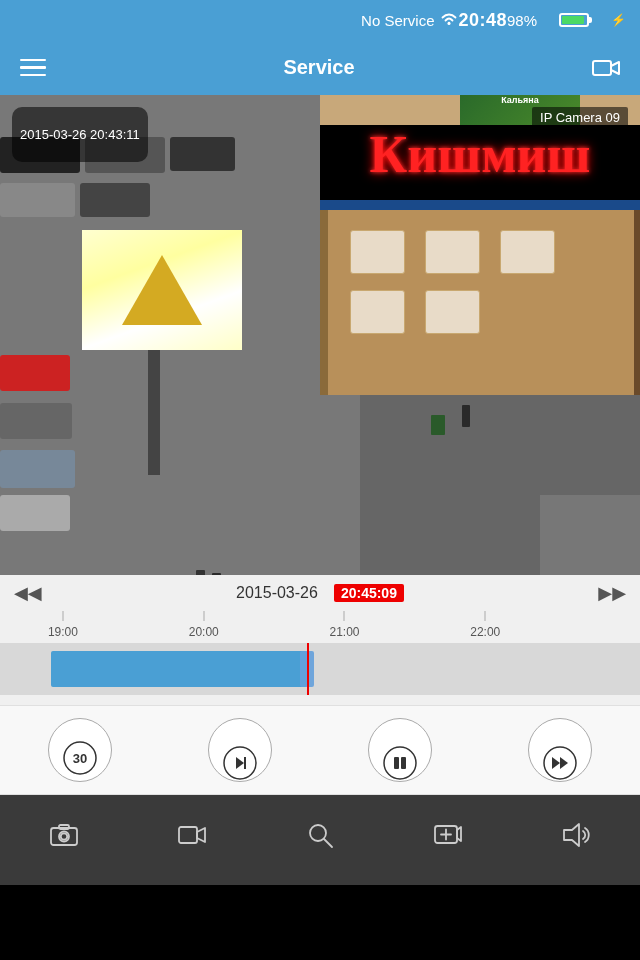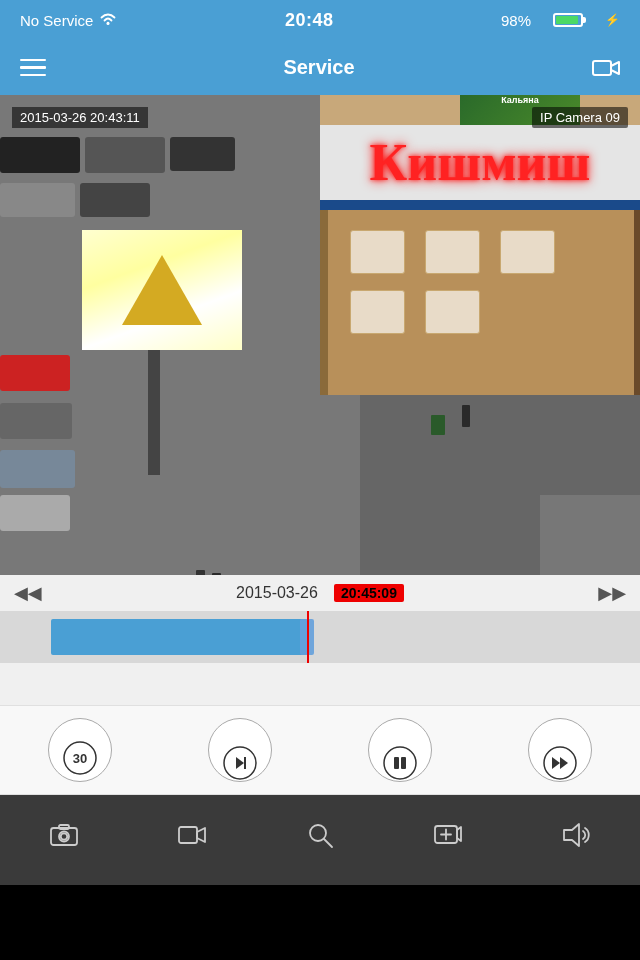--- a/index.html
+++ b/index.html
@@ -5,22 +5,22 @@
     * { margin: 0; padding: 0; box-sizing: border-box; }
     body { width: 640px; height: 960px; font-family: -apple-system, 'Helvetica Neue', Arial, sans-serif; overflow: hidden; background: #000; }
 
     
     #status-bar {
       width: 640px;
       height: 40px;
       background: #4a9fd4;
       display: flex;
       align-items: center;
-      justify-content: space-between;
-      padding: 0 20px;
+      justify-content: flex-end;
+      padding: 0 14px;
       color: white;
       font-size: 15px;
       font-weight: 500;
     }
     .status-left { display: flex; align-items: center; gap: 6px; }
     .status-center { font-size: 18px; font-weight: 700; letter-spacing: 0.5px; }
     .status-right { display: flex; align-items: center; gap: 22px; font-size: 15px; }
     .wifi-icon { font-size: 14px; }
     .battery-container { display: flex; align-items: center; gap: 3px; }
     .battery-bar {
@@ -73,21 +73,21 @@
     
     .parking-lot {
       position: absolute; top: 0; left: 0; width: 360px; height: 480px;
       background: #787878;
     }
 
     
     .video-label-tl {
       position: absolute; top: 12px; left: 12px;
       background: rgba(0,0,0,0.55); color: white;
-      font-size: 13px; padding: 3px 8px; border-radius: 0;
+      font-size: 13px; padding: 20px 8px; border-radius: 10px;
     }
     .video-label-tr {
       position: absolute; top: 12px; right: 12px;
       background: rgba(0,0,0,0.55); color: white;
       font-size: 13px; padding: 3px 8px; border-radius: 2px;
     }
 
     
     #timeline-area {
       width: 640px;
@@ -105,21 +105,21 @@
     .timeline-nav-left {
       position: absolute; left: 14px;
       font-size: 18px; color: #555; cursor: pointer;
     }
     .timeline-nav-right {
       position: absolute; right: 14px;
       font-size: 18px; color: #555; cursor: pointer;
     }
     .timeline-date { font-size: 16px; color: #333; font-weight: 400; }
     .timeline-time-current {
-      background: #e00; color: #000000;
+      background: #e00; color: #ffffff;
       font-size: 14px; font-weight: 600;
       padding: 1px 7px; border-radius: 2px; margin-left: 16px;
     }
 
     .timeline-ticks {
       height: 32px;
       display: flex; align-items: center;
       padding: 0 14px;
       position: relative;
       background: #f0f0f0;
@@ -253,21 +253,21 @@
     <div class="sky"></div>
 
     <div class="parking-lot"></div>
 
     <div class="building">
 
       <div style="position:absolute;top:0;right:60px;width:120px;height:32px;background:linear-gradient(135deg,#2a6a2a,#4a8a2a);display:flex;align-items:flex-start;justify-content:center;">
         <span style="font-size:9px;color:white;font-weight:bold;">Кальяна</span>
       </div>
 
-      <div style="position:absolute;top:30px;left:0;right:0;height:75px;background:#e5e5e5;display:flex;align-items:center;justify-content:center;">
+      <div style="position:absolute;top:30px;left:0;right:0;height:75px;background:#000000;display:flex;justify-content:center;">
         <span style="font-size:52px;font-weight:900;color:#ff2222;font-family:Georgia,serif;text-shadow:0 0 12px #ff0000,0 0 4px #ff4444;">Кишмиш</span>
       </div>
 
       <div style="position:absolute;top:105px;left:0;right:0;height:10px;background:#1a4a8a;"></div>
 
       <div style="position:absolute;top:115px;left:0;right:0;bottom:0;background:#b8905a;">
 
         <div style="position:absolute;top:20px;left:30px;width:55px;height:44px;background:#e8dbc8;border:1px solid #c8a870;border-radius:3px;"></div>
         <div style="position:absolute;top:20px;left:105px;width:55px;height:44px;background:#e8dbc8;border:1px solid #c8a870;border-radius:3px;"></div>
         <div style="position:absolute;top:20px;left:180px;width:55px;height:44px;background:#e8dbc8;border:1px solid #c8a870;border-radius:3px;"></div>
@@ -319,20 +319,36 @@
 
 <div id="timeline-area">
 
   <div class="timeline-header">
     <span class="timeline-nav-left">◀◀</span>
     <span class="timeline-date">2015-03-26</span>
     <span class="timeline-time-current">20:45:09</span>
     <span class="timeline-nav-right">▶▶</span>
   </div>
 
+  <div class="timeline-ticks">
+    <div class="tick-marks">
+
+      <div class="tick-line" style="left:8%;"></div>
+      <span class="tick-label" style="left:8%;">19:00</span>
+
+      <div class="tick-line" style="left:31%;"></div>
+      <span class="tick-label" style="left:31%;">20:00</span>
+
+      <div class="tick-line" style="left:54%;"></div>
+      <span class="tick-label" style="left:54%;">21:00</span>
+
+      <div class="tick-line" style="left:77%;"></div>
+      <span class="tick-label" style="left:77%;">22:00</span>
+    </div>
+  </div>
 
   <div class="timeline-bar-area">
 
     <div class="timeline-recording" style="left:8%;width:40%;"></div>
 
     <div class="timeline-cursor-highlight" style="left:calc(48% - 7px);"></div>
 
     <div class="timeline-cursor" style="left:48%;"></div>
   </div>
 </div>

